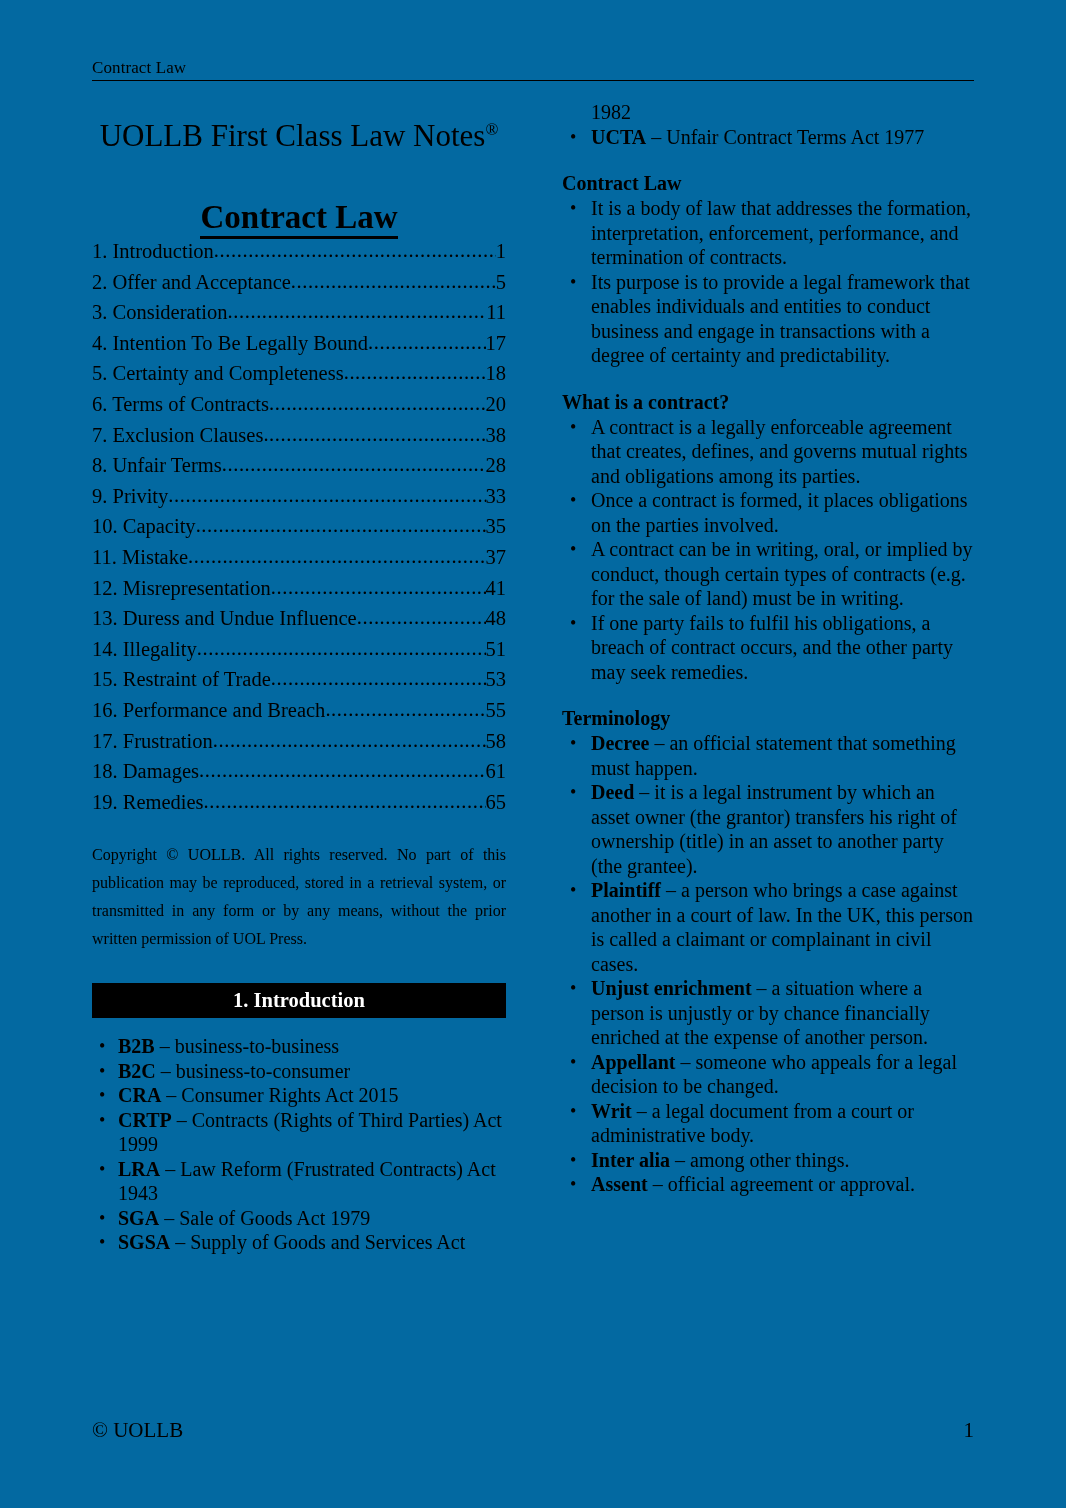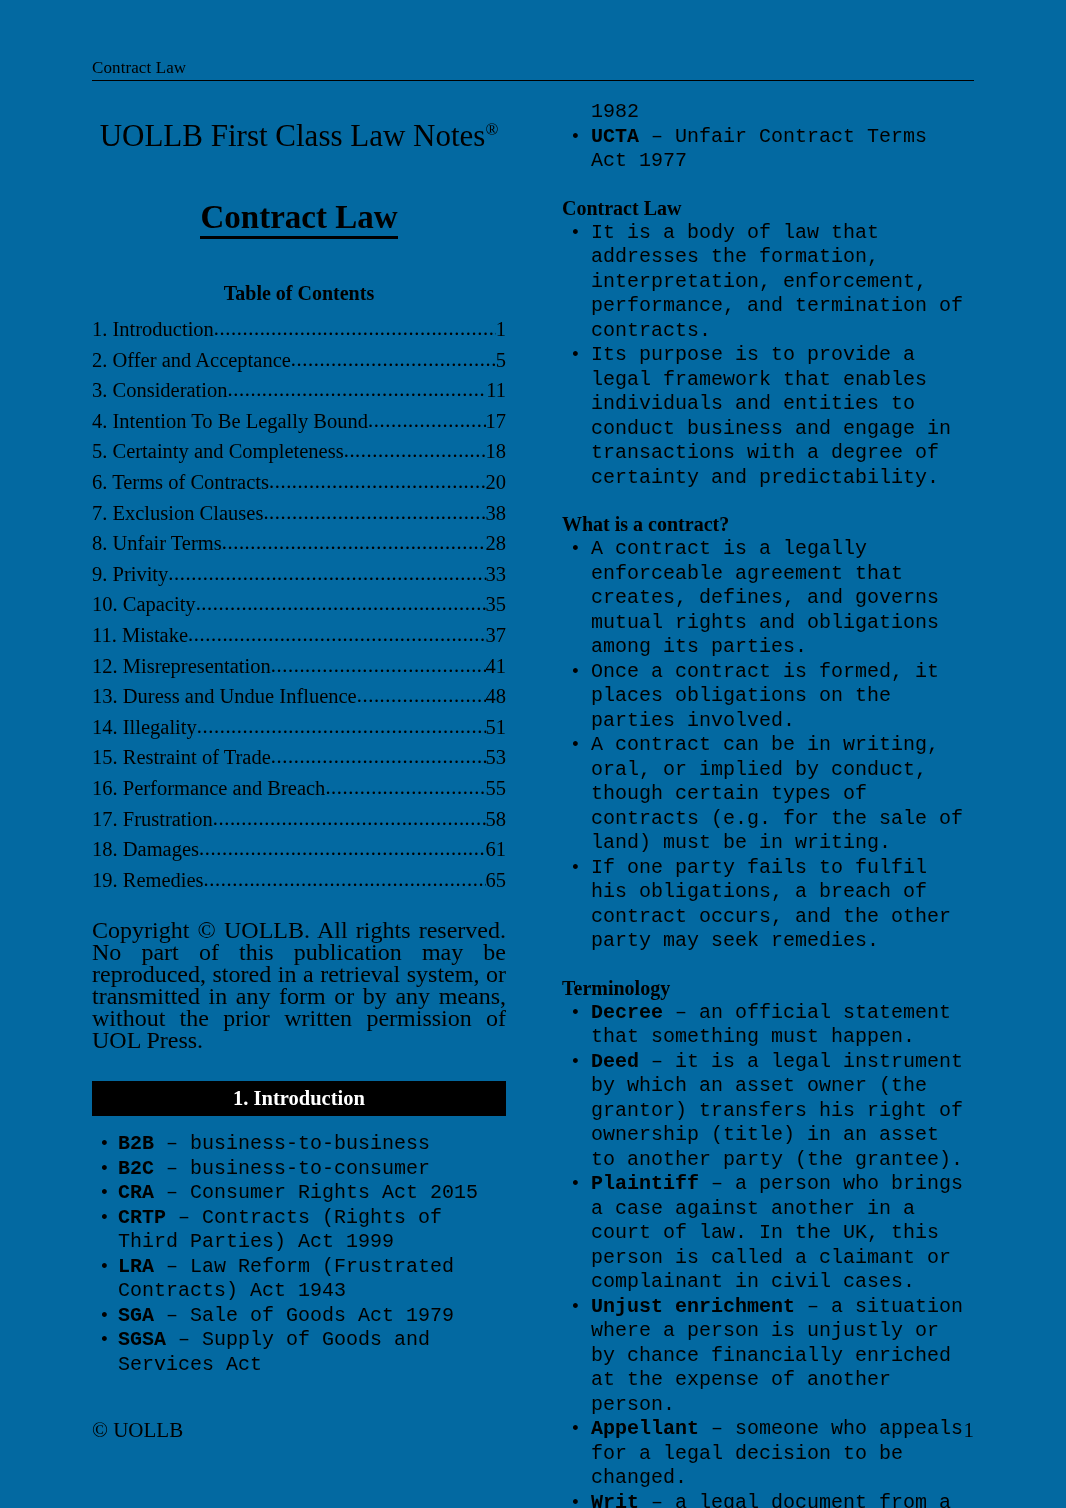--- a/index.html
+++ b/index.html
@@ -118,22 +118,22 @@
     overflow: hidden;
     white-space: nowrap;
     margin: 0 0px;
     letter-spacing: 0.6px;
     transform: translateY(-1px);
   }
   .toc-row .t-page { flex: 0 0 auto; }
 
   
   .copyright {
-    font-size: 24px;
-    line-height: 22px;
+    font-size: 16px;
+    line-height: 28px;
     text-align: justify;
     text-justify: inter-word;
     margin-top: 24px;
   }
 
   
   .section-banner {
     background: #000000;
     color: #ffffff;
     text-align: center;
@@ -151,21 +151,20 @@
     font-weight: bold;
     font-size: 20px;
     line-height: 25px;
     margin: 0;
   }
 
   ul.bullets {
     list-style: none;
     margin: 0;
     padding: 0;
-    font-family: Liberation Mono, monospace;
   }
   ul.bullets > li {
     position: relative;
     padding-left: 26px;
     font-size: 20px;
     line-height: 24.5px;
     margin: 0;
   }
   ul.bullets > li::before {
     content: "\2022";
@@ -211,21 +210,20 @@
     <div class="col col-left">
 
       <div class="masthead">
         <span>UOLLB First Class Law Notes</span><span class="reg">®</span>
       </div>
 
       <div class="doc-title">
         <span class="ul">Contract Law</span>
       </div>
 
-      <div class="toc-heading">Table of Contents</div>
 
       <ul class="toc-list" id="toc-list">
           <li class="toc-row">
             <span class="t-label">1. Introduction</span>
             <span class="t-leader">...........................................................................................</span>
             <span class="t-page">1</span>
           </li>
           <li class="toc-row">
             <span class="t-label">2. Offer and Acceptance</span>
             <span class="t-leader">...........................................................................................</span>
@@ -362,20 +360,22 @@
       <div class="gap-md"></div>
 
       <div class="sub-heading">Terminology</div>
       <ul class="bullets" id="terminology-list">
           <li><b>Decree</b><span> – an official statement that something must happen.</span></li>
           <li><b>Deed</b><span> – it is a legal instrument by which an asset owner (the grantor) transfers his right of ownership (title) in an asset to another party (the grantee).</span></li>
           <li><b>Plaintiff</b><span> – a person who brings a case against another in a court of law. In the UK, this person is called a claimant or complainant in civil cases.</span></li>
           <li><b>Unjust enrichment</b><span> – a situation where a person is unjustly or by chance financially enriched at the expense of another person.</span></li>
           <li><b>Appellant</b><span> – someone who appeals for a legal decision to be changed.</span></li>
           <li><b>Writ</b><span> – a legal document from a court or administrative body.</span></li>
+          <li><b>Inter alia</b><span> – among other things.</span></li>
+          <li><b>Assent</b><span> – official agreement or approval.</span></li>
         </ul>
 
     </div>
   </div>
 
   <div class="footer">
     <div>© UOLLB</div>
     <div>1</div>
   </div>
 

